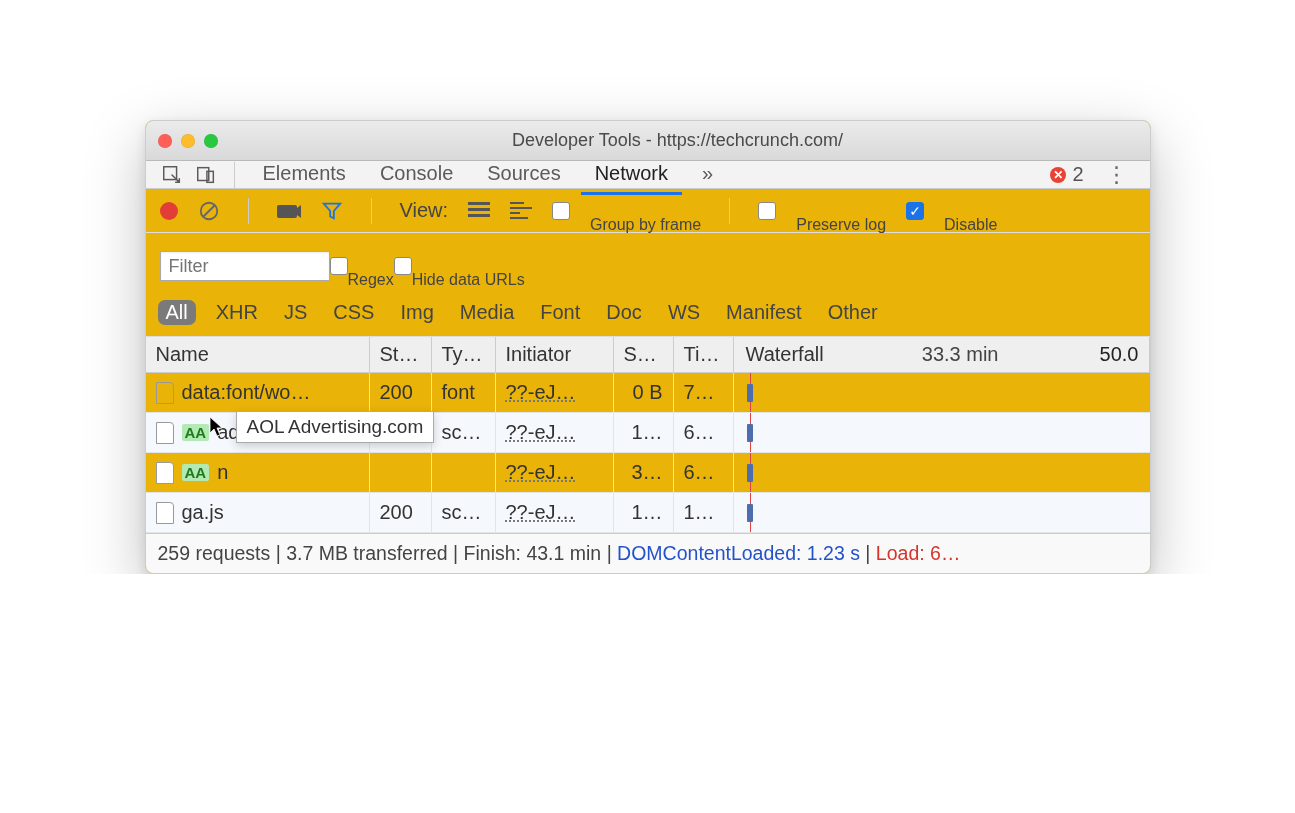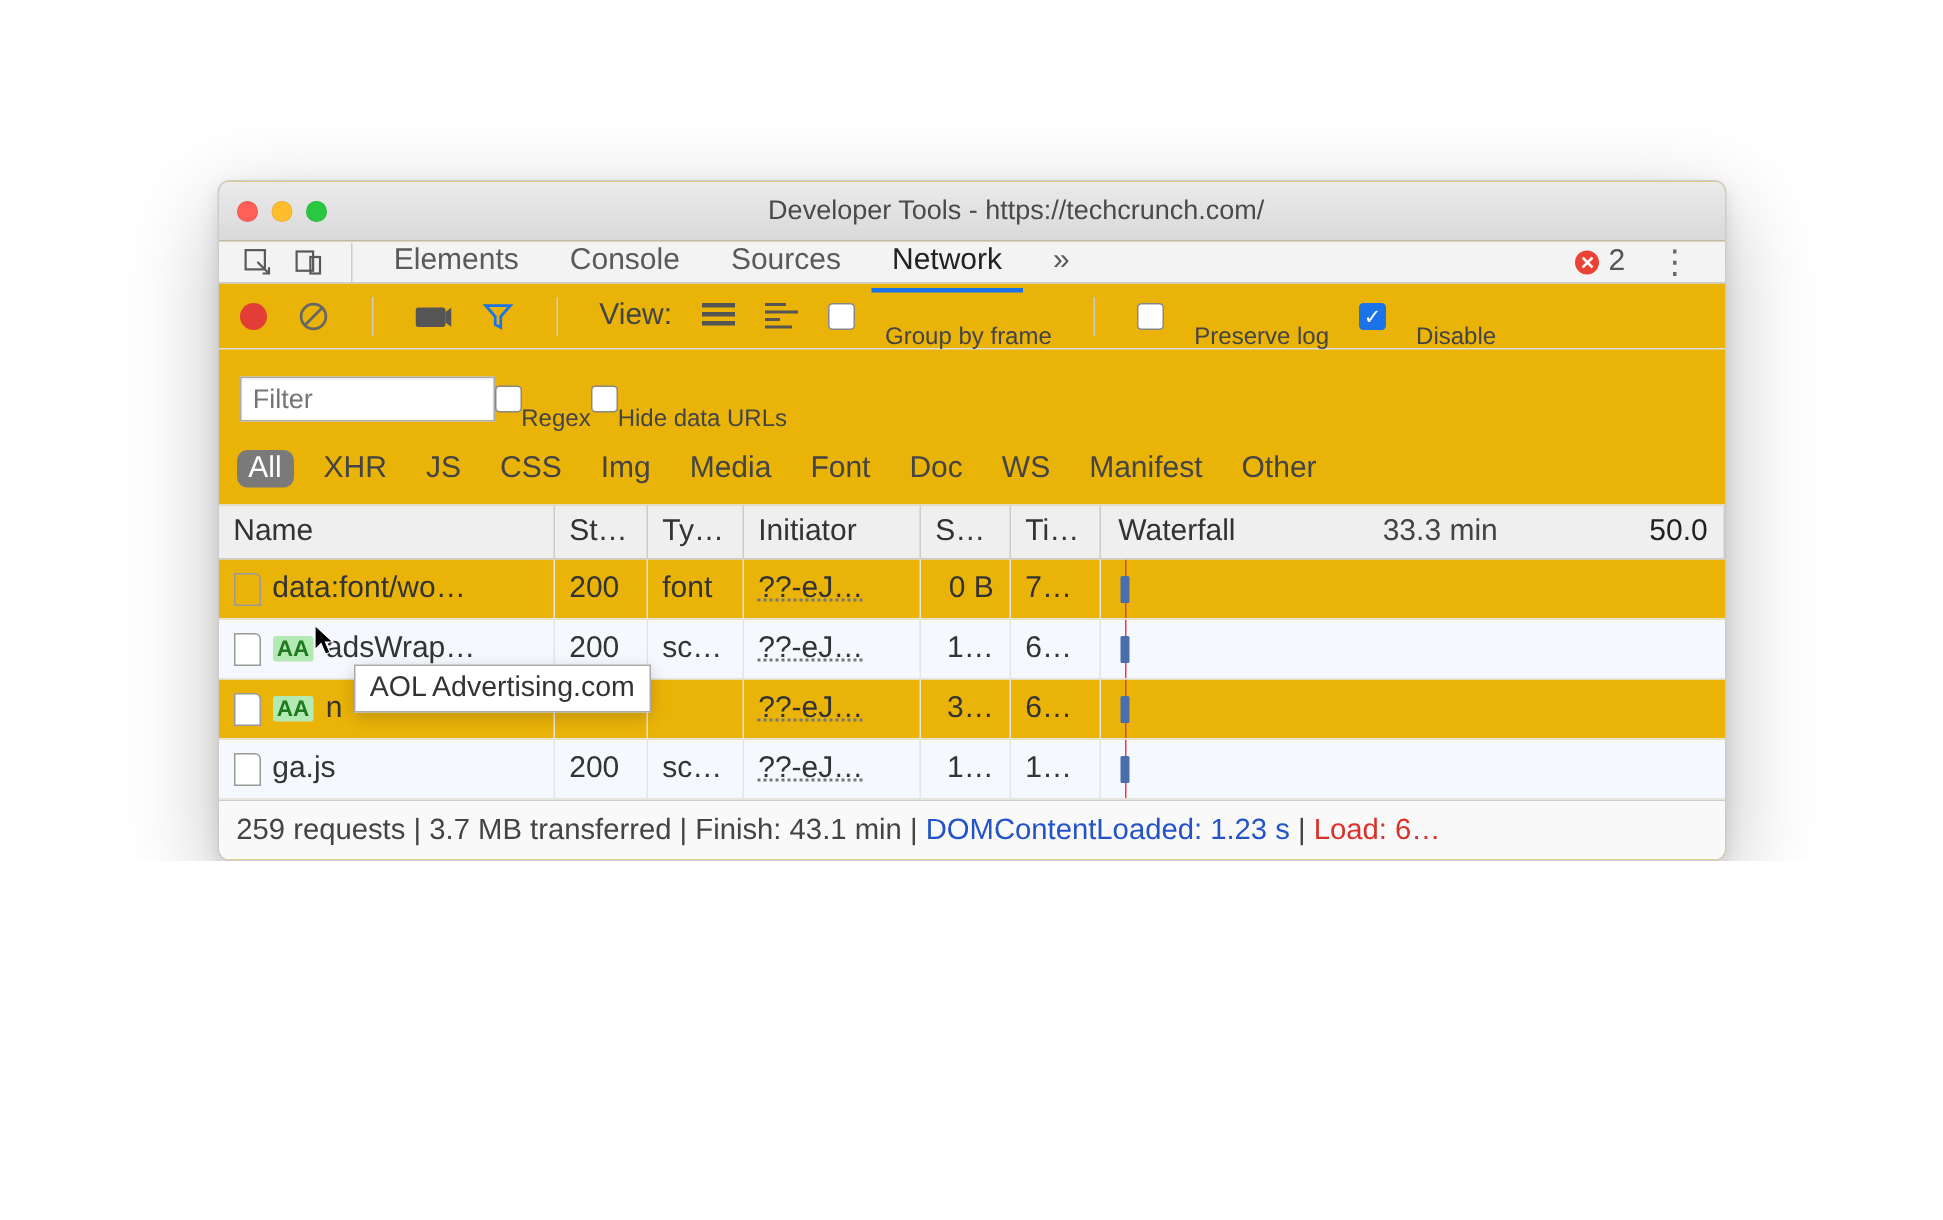--- a/index.html
+++ b/index.html
@@ -163,21 +163,21 @@
   flex-shrink: 0;
 }
 .initiator { text-decoration: underline dotted #777; color: #333; }
 
 .wf-line { position: absolute; left: 16px; top: 0; bottom: 0; width: 1px; background: #d44; }
 .wf-bar { position: absolute; left: 13px; top: 11px; width: 6px; height: 18px; background: #4b6eaf; border-radius: 1px; }
 
 .tooltip {
   position: absolute;
   left: 90px;
-  top: 70px;
+  top: 38px;
   background: #fff;
   border: 1px solid #aaa;
   padding: 4px 10px;
   font-size: 19px;
   color: #333;
   box-shadow: 0 3px 10px rgba(0,0,0,0.18);
   z-index: 10;
 }
 .cursor {
   position: absolute;

